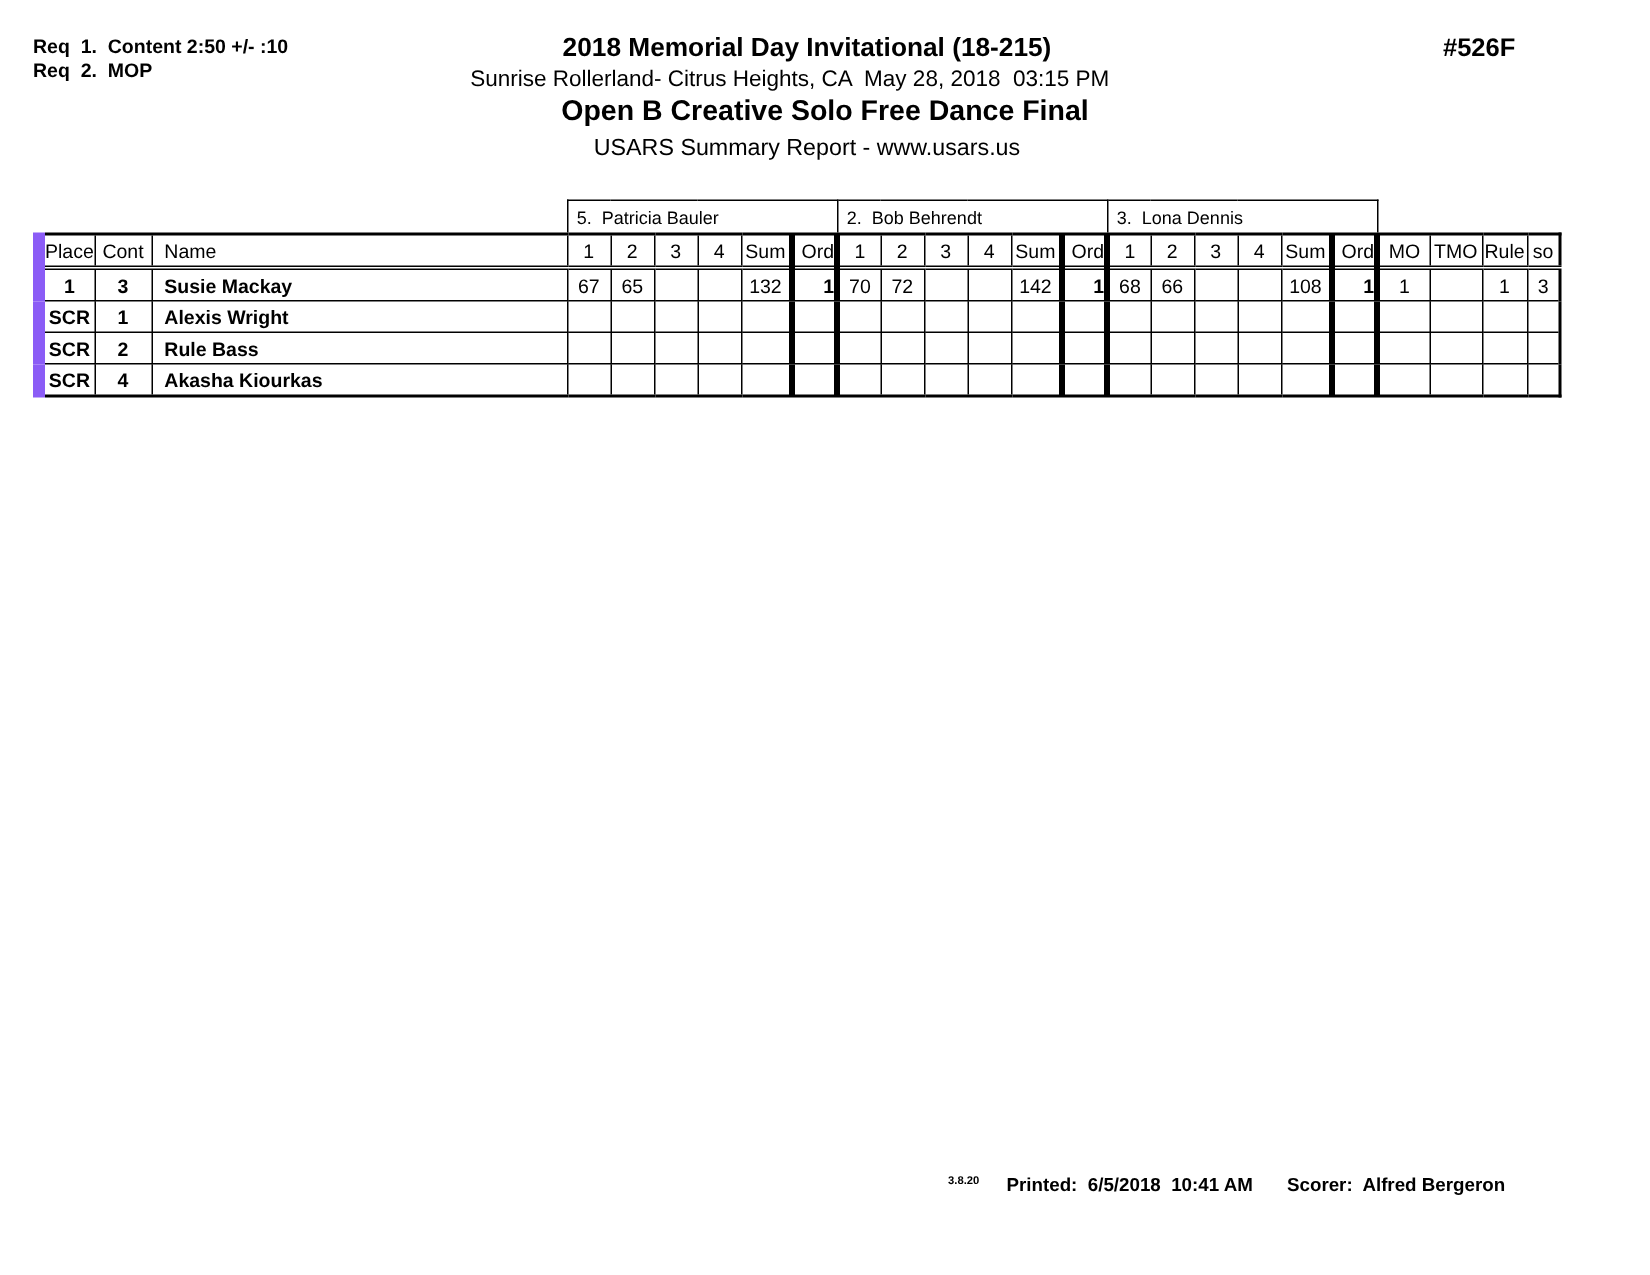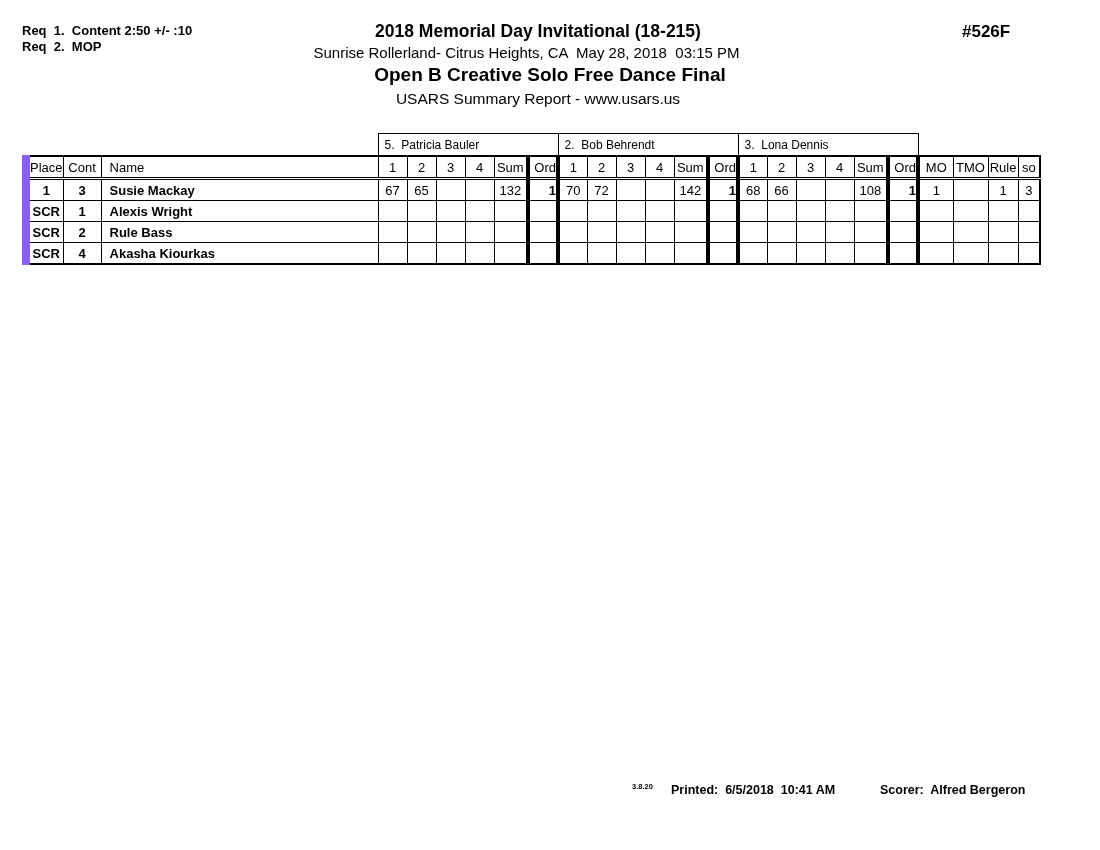--- a/index.html
+++ b/index.html
@@ -22,21 +22,21 @@
   .grid tr.hd td{border-top:2px solid #000;border-bottom:3px double #000;}
   .grid td.nm{text-align:left;padding-left:8px;}
   .grid td.b{font-weight:bold;}
   .grid td.l2{border-left:8px solid #8b5cf6;margin-top:36px;}
   .grid td.r2{border-right:2px solid #000;}
   .grid tr.last td{border-bottom:2px solid #000;}
   .grid td.thk{border-left:4px solid #000;border-right:4px solid #000;text-align:right;}
 
   .ver{position:absolute;left:616px;top:782px;font-size:7.5px;font-weight:bold;margin-left:16px;}
   .printed{position:absolute;left:647px;top:783px;font-size:12.5px;font-weight:bold;padding-left:24px;}
-  .scorer{position:absolute;left:858px;top:783px;font-size:12.5px;font-weight:bold;margin-left:22px;}
+  .scorer{position:absolute;left:858px;top:783px;font-size:12.5px;font-weight:bold;}
 </style>
 </head>
 <body>
 
 <div class="page">
 
   <div class="req">
     <div data-bind="header.req1">Req  1.  Content 2:50 +/- :10</div>
     <div data-bind="header.req2">Req  2.  MOP</div>
   </div>

